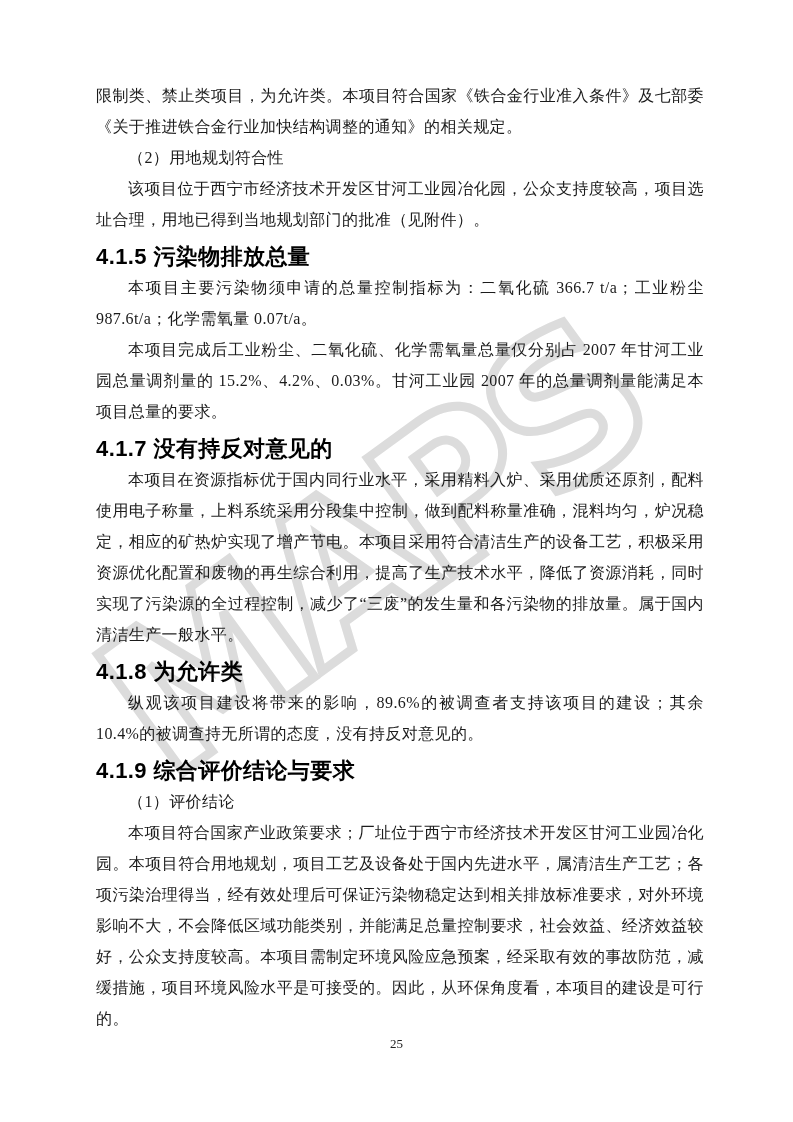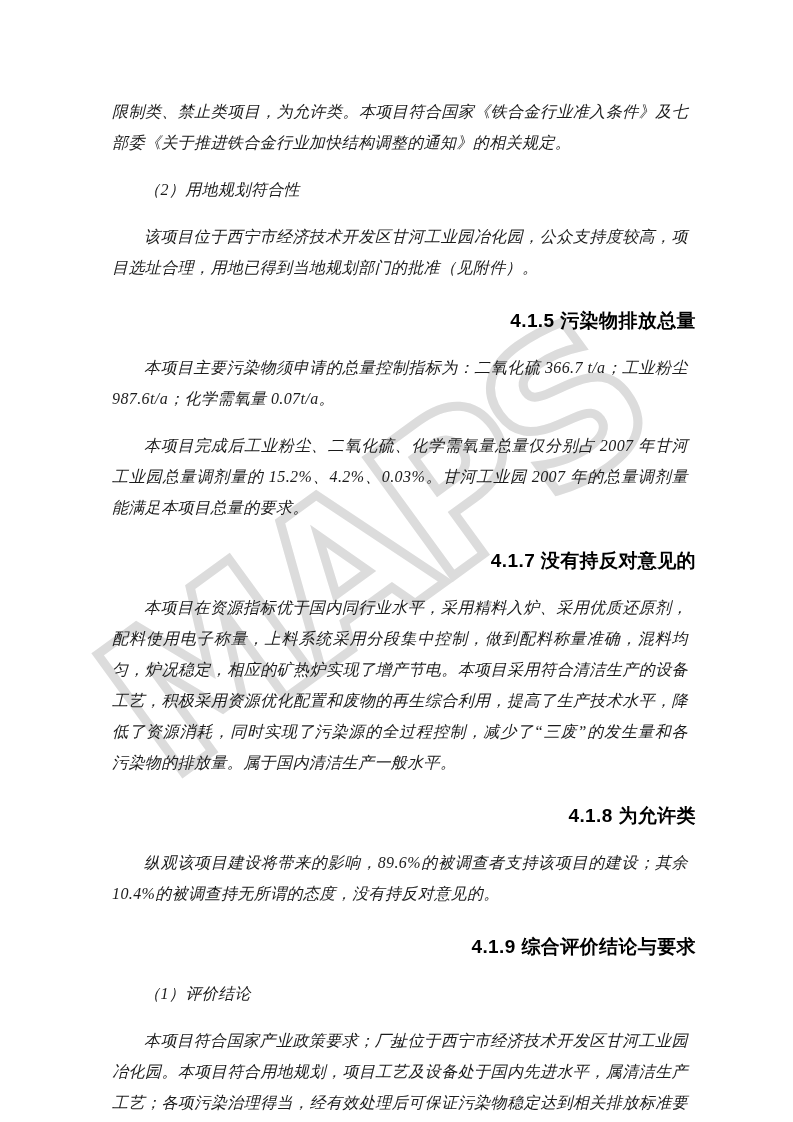--- a/index.html
+++ b/index.html
@@ -29,37 +29,36 @@
     left: 96px;
     top: 80px;
     width: 608px;
     z-index: 1;
     color: #1b1b1b;
     font-size: 16px;
     letter-spacing: 0.4px;
     text-align: justify;
   }
   p.para {
-    margin: 16px;
+    margin: 0;
     line-height: 31px;
     text-indent: 2em;
-    font-style: italic;
   }
   p.para.noindent {
     text-indent: 0;
   }
   h2.heading {
-    margin: 8px;
+    margin: 0;
     padding-top: 6px;
     font-family: "Liberation Sans", "DejaVu Sans", sans-serif;
-    font-size: 19px;
+    font-size: 22px;
     font-weight: 700;
     line-height: 31px;
     color: #000000;
-    text-align: right;
+    text-align: left;
   }
   .page-number {
     position: absolute;
     left: 0;
     top: 1036px;
     width: 100%;
     text-align: center;
     z-index: 1;
     font-size: 13px;
     color: #222222;

